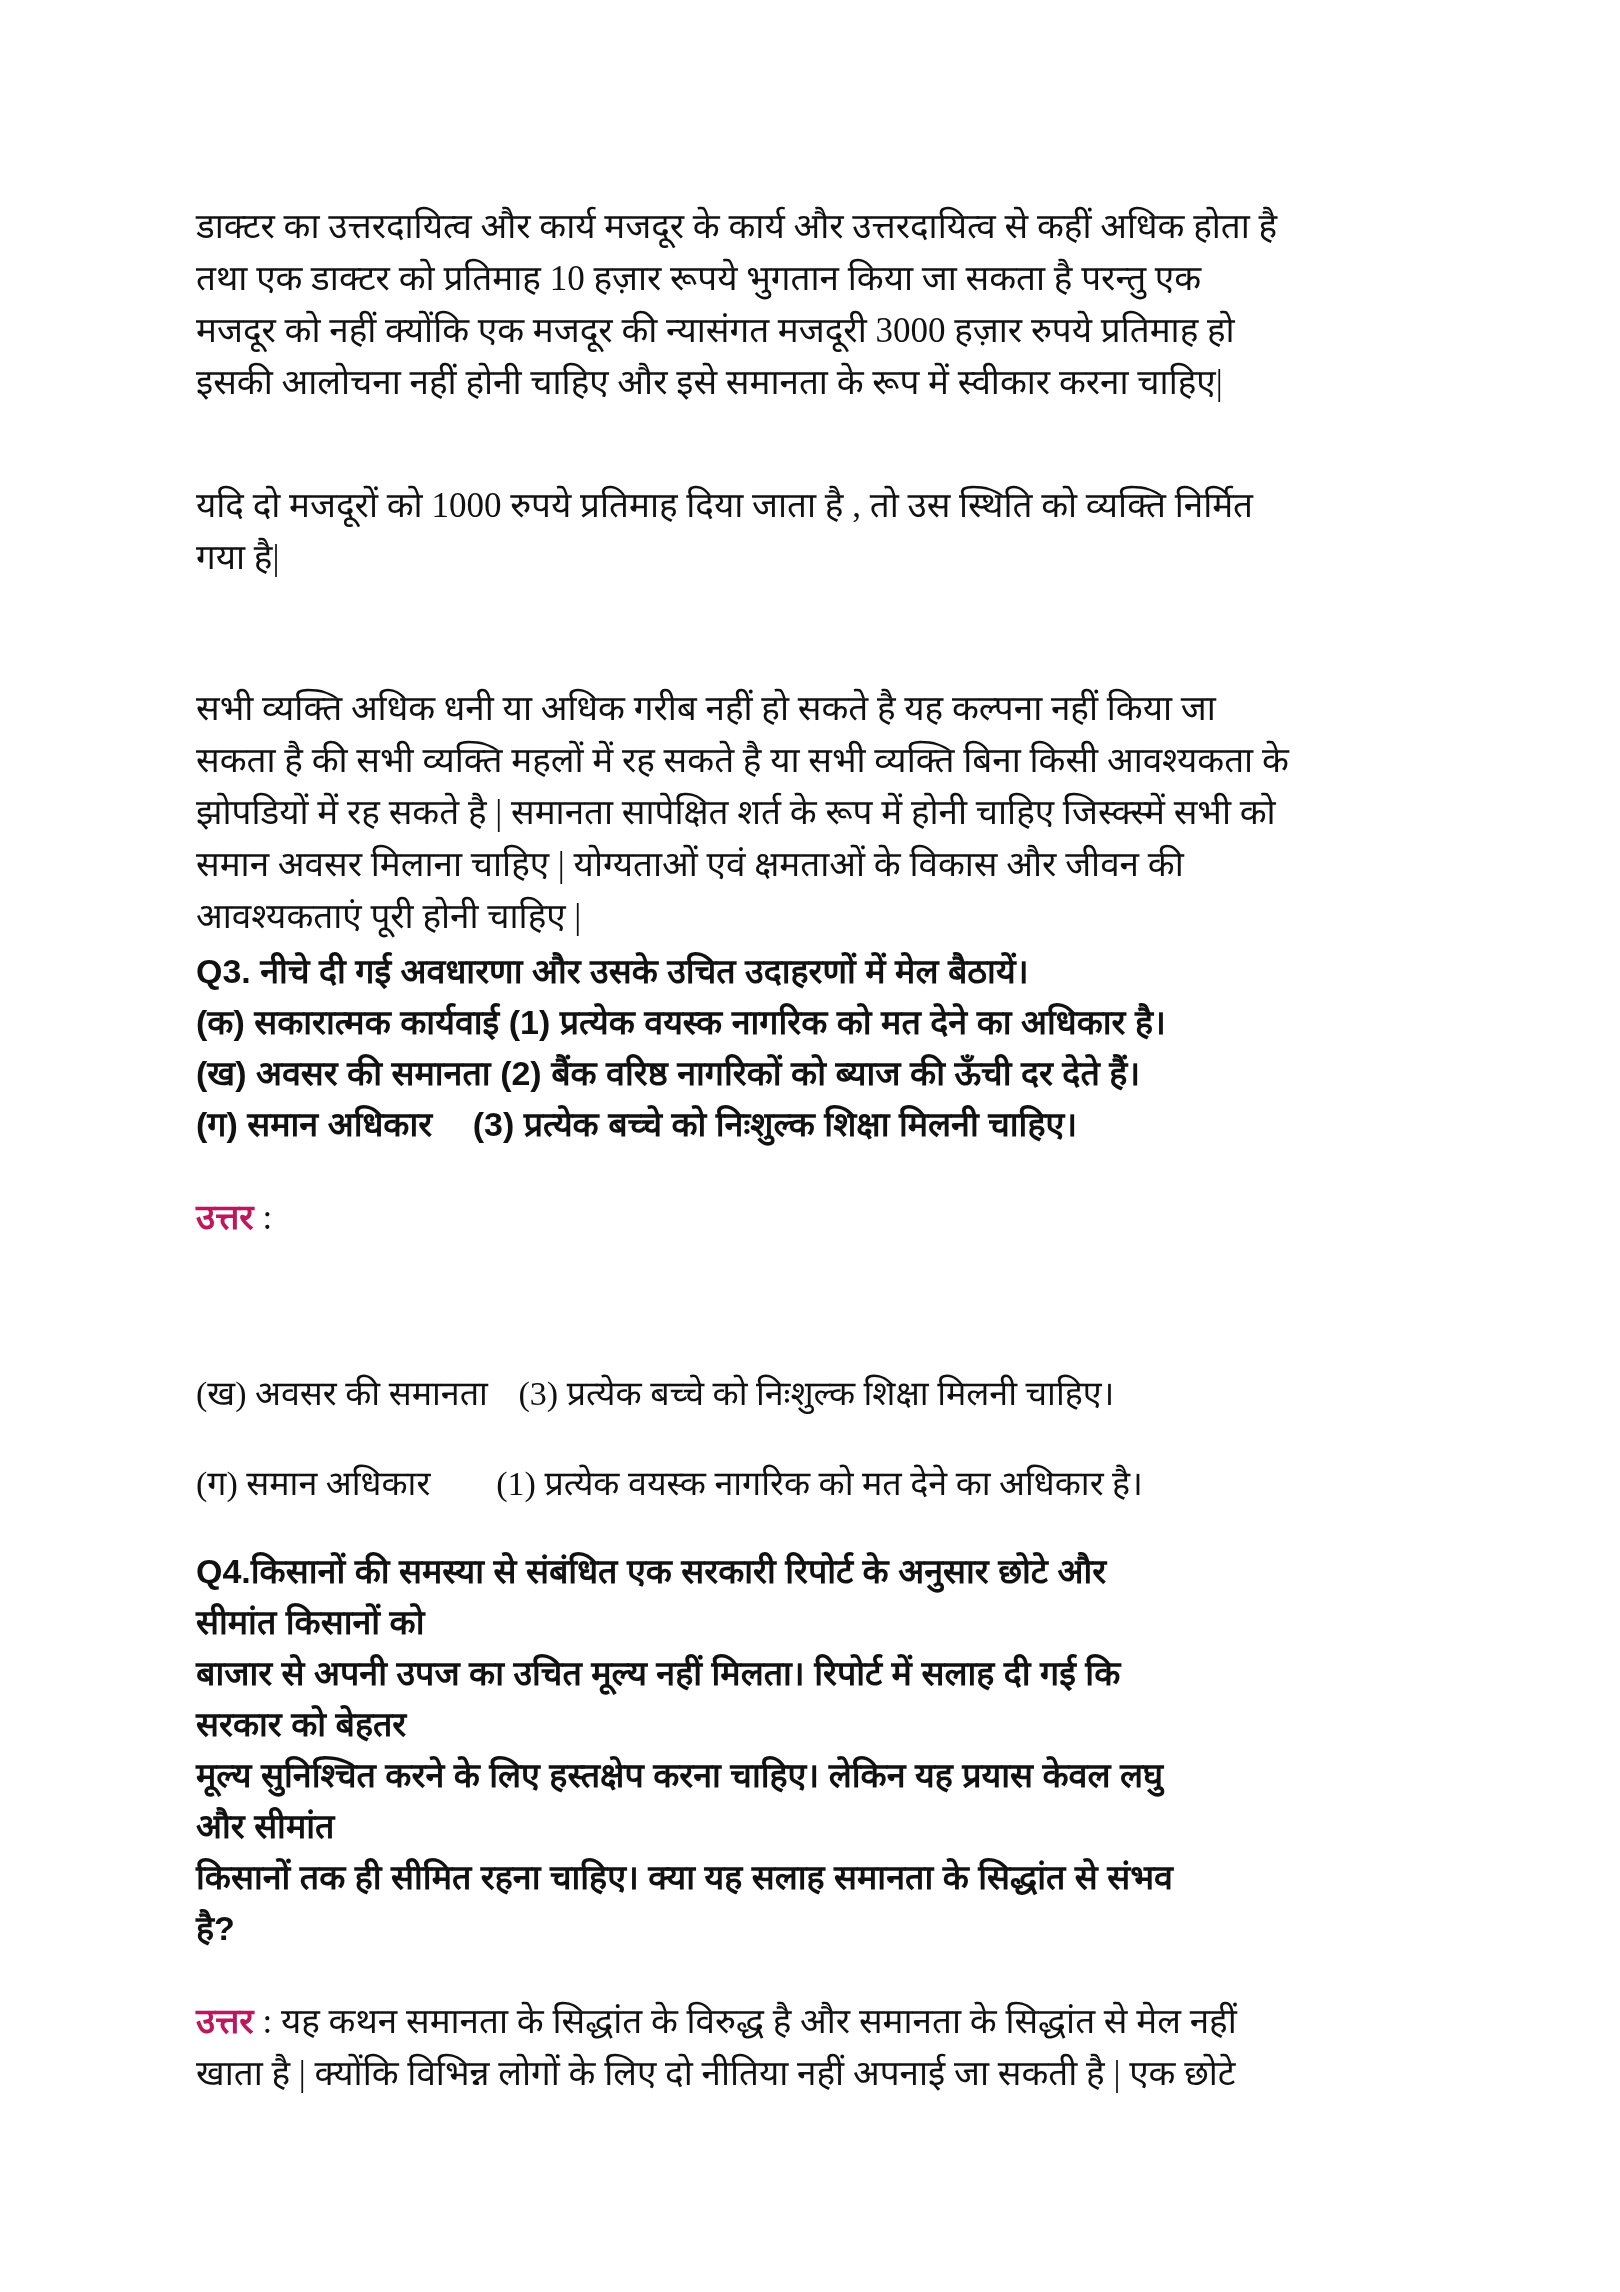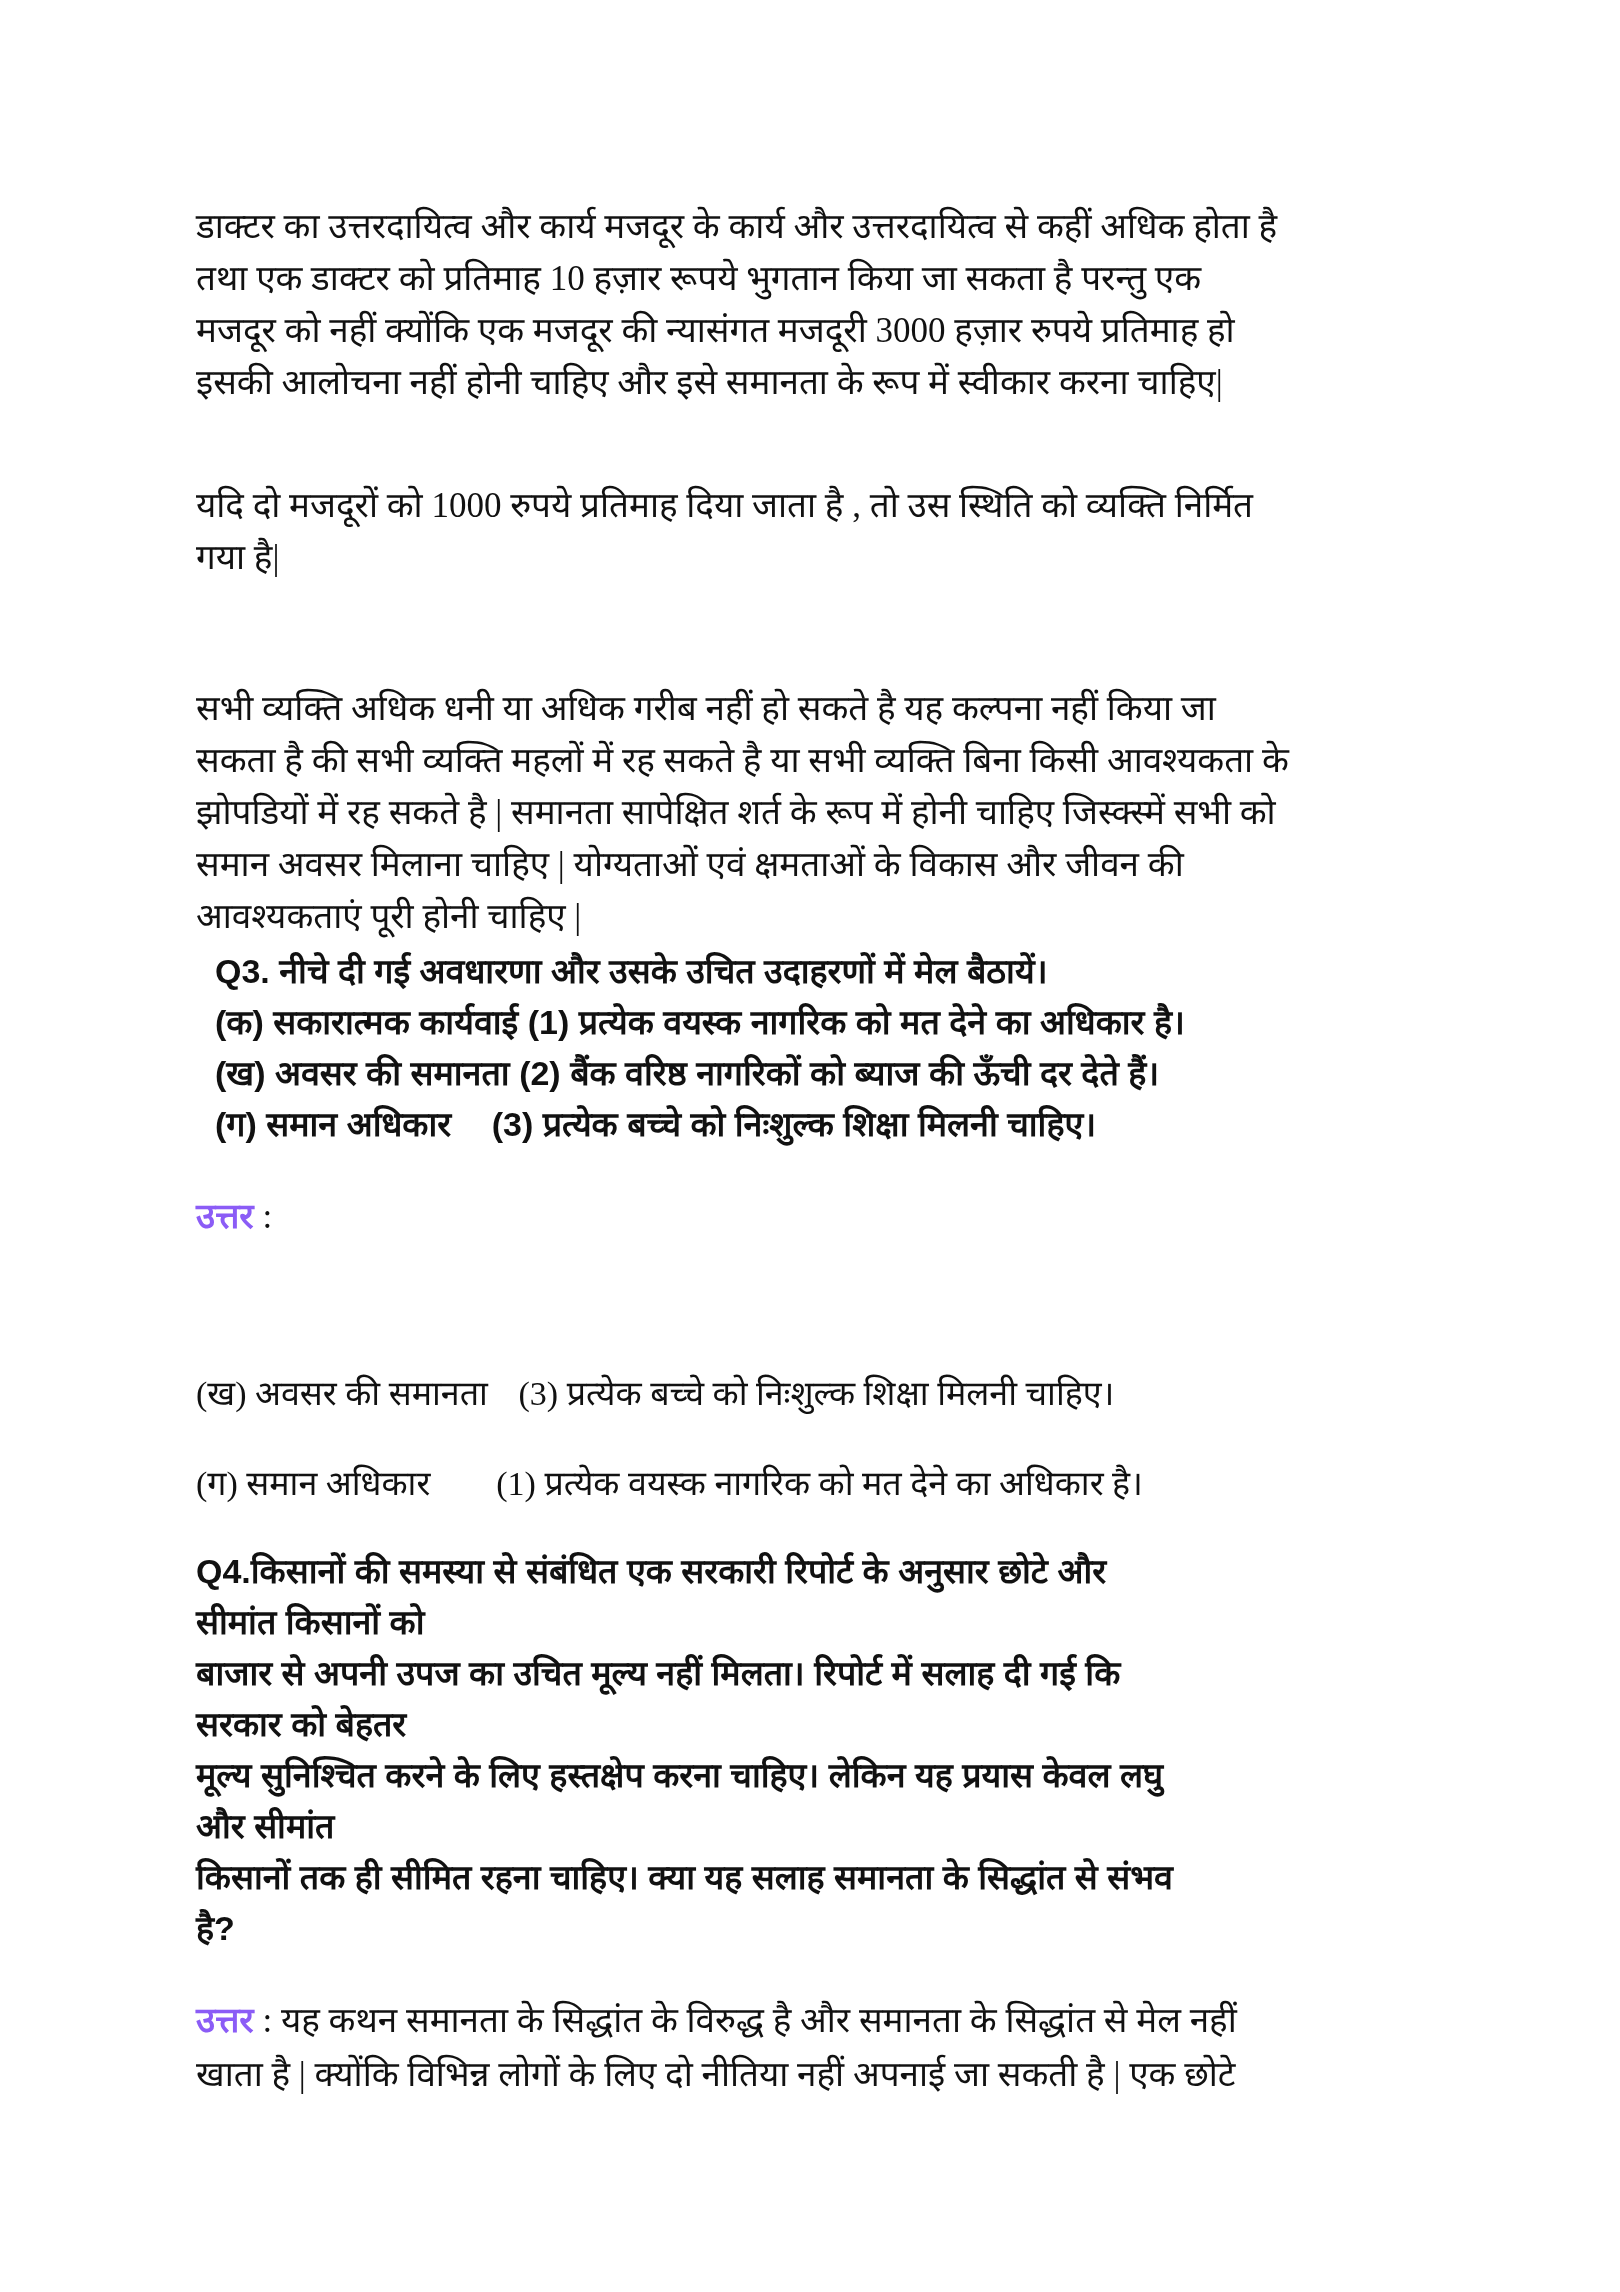--- a/index.html
+++ b/index.html
@@ -37,23 +37,23 @@
       white-space: nowrap;
     }
     .q {
       font-family: "Liberation Sans", "DejaVu Sans", sans-serif;
       font-weight: bold;
       font-size: 34px;
       line-height: 51px;
       margin: 0;
     }
     .answer-label {
-      color: #8b5cf6;
+      color: #be185d;
       font-weight: bold;
-      font-family: Liberation Mono, monospace;
+      font-family: Liberation Sans, sans-serif;
     }
     .match-row {
       font-size: 34px;
       line-height: 49px;
       white-space: nowrap;
     }
   </style>
 </head>
 <body>
 
@@ -72,21 +72,21 @@
   </div>
 
   <div class="block para" style="top:683px;">
     <span class="line">सभी व्यक्ति अधिक धनी या अधिक गरीब नहीं हो सकते है यह कल्पना नहीं किया जा</span>
     <span class="line">सकता है की सभी व्यक्ति महलों में रह सकते है या सभी व्यक्ति बिना किसी आवश्यकता के</span>
     <span class="line">झोपडियों में रह सकते है | समानता सापेक्षित शर्त के रूप में होनी चाहिए जिस्क्स्में सभी को</span>
     <span class="line">समान अवसर मिलाना चाहिए | योग्यताओं एवं क्षमताओं के विकास और जीवन की</span>
     <span class="line">आवश्यकताएं पूरी होनी चाहिए |</span>
   </div>
 
-  <div class="block q" style="top:946px;margin-left:19px;">
+  <div class="block q" style="top:946px;">
     <span class="line">Q3. नीचे दी गई अवधारणा और उसके उचित उदाहरणों में मेल बैठायें।</span>
     <span class="line">
       <span>(क) सकारात्मक कार्यवाई</span>
       <span>(1) प्रत्येक वयस्क नागरिक को मत देने का अधिकार है।</span>
     </span>
     <span class="line">
       <span>(ख) अवसर की समानता</span>
       <span>(2) बैंक वरिष्ठ नागरिकों को ब्याज की ऊँची दर देते हैं।</span>
     </span>
     <span class="line">

